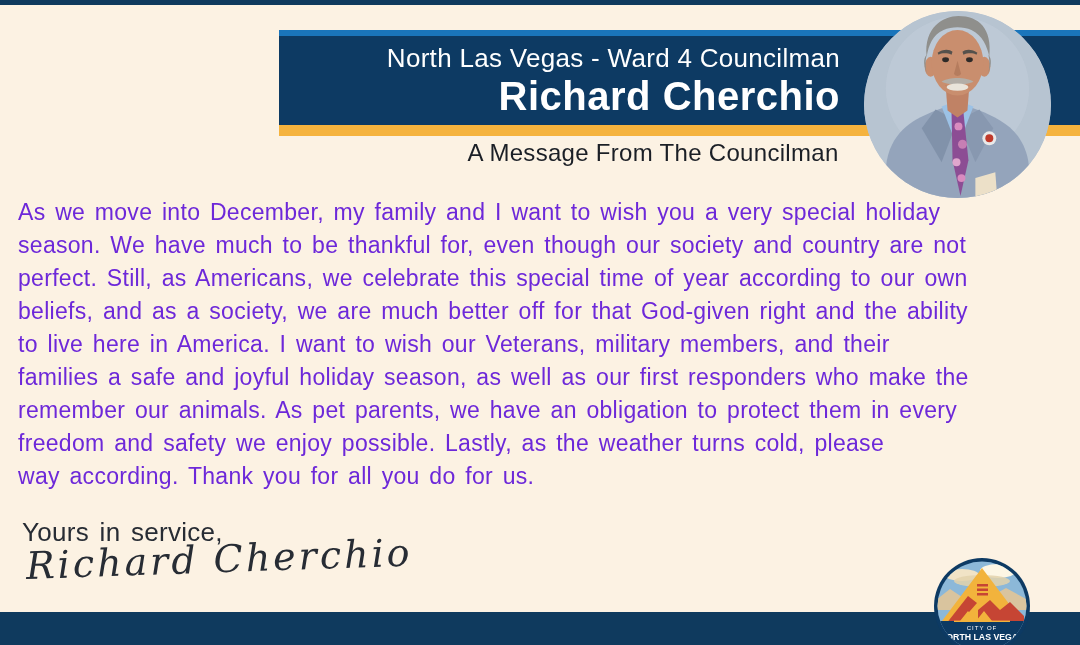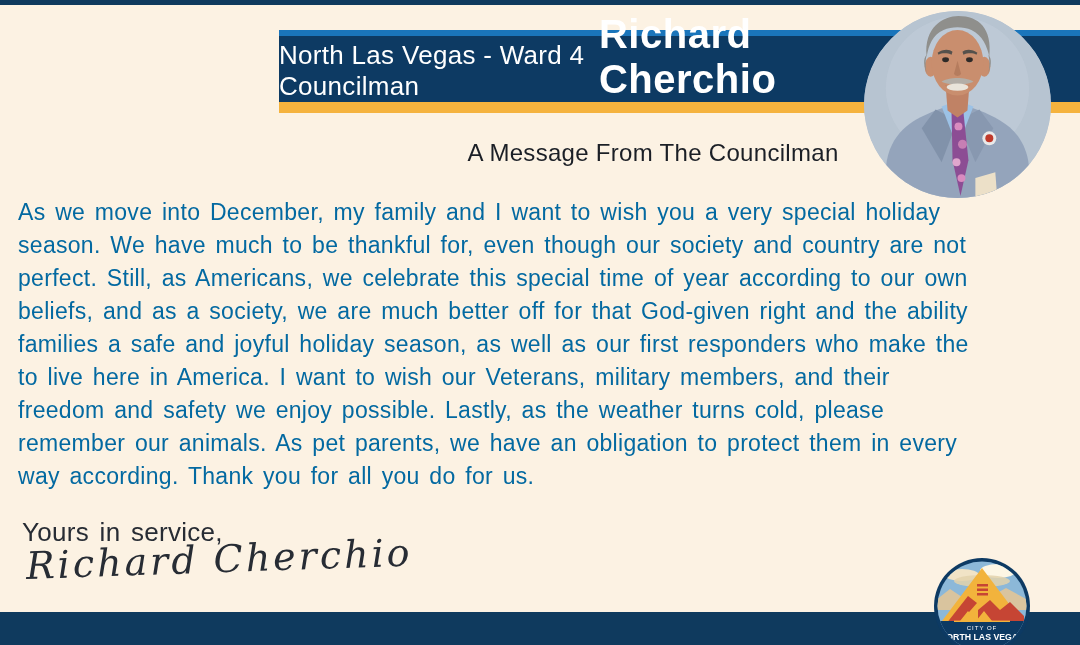--- a/index.html
+++ b/index.html
@@ -12,40 +12,40 @@
     position:absolute; top:0; left:0; width:1080px; height:5px;
     background:#0f3a5e;
   }
   .bottom-border {
     position:absolute; top:612px; left:0; width:1080px; height:33px;
     background:#0f3a5e;
   }
   .header-band { position:absolute; left:279px; top:30px; width:801px; height:106px; z-index:1; }
   .band-blue   { height:6px; background:#1a75bb; }
   .band-navy   {
-    height:66px; background:#0d3a63; color:#ffffff;
-    display:flex; flex-direction:row; justify-content:center;
+    height:89px; background:#0d3a63; color:#ffffff;
+    display:flex; flex-direction:column; justify-content:center;
     align-items:flex-end; padding-right:240px; box-sizing:border-box;
   }
   .band-gold   { height:11px; background:#f5b33e; }
   .ward-title  { font-size:26px; line-height:31px; letter-spacing:0.3px; }
   .councilman-name { font-size:40px; line-height:45px; font-weight:bold; letter-spacing:0.5px; }
   .message-title {
     position:absolute; left:279px; top:139px; width:748px;
     text-align:center; font-size:24px; color:#1b1f26; letter-spacing:0.3px;
     z-index:1;
   }
   .portrait {
     position:absolute; left:864px; top:11px; width:187px; height:187px;
     border-radius:50%; overflow:hidden; background:#b7c4d1; z-index:2;
   }
   .portrait svg { display:block; }
   .body-text {
     position:absolute; left:18px; top:196px; width:1054px;
-    font-size:23px; line-height:33px; color:#0369a1;
+    font-size:23px; line-height:33px; color:#6d28d9;
     letter-spacing:0.3px; word-spacing:3px;
   }
   .body-line { white-space:nowrap; height:33px; }
   .closing-salutation {
     position:absolute; left:22px; top:517px;
     font-size:26px; color:#272c34; letter-spacing:0.3px; word-spacing:3px;
   }
   .signature {
     position:absolute; left:26px; top:544px;
     font-family:"DejaVu Serif", serif; font-style:italic;
@@ -119,24 +119,24 @@
       <path d="M81,74 C88,81 100,81 107,74 C101,79 87,79 81,74 Z" fill="#8e5a42"></path>
       <ellipse cx="94" cy="76.5" rx="11" ry="3.6" fill="#e9e4da"></ellipse>
     </svg>
   </div>
 
   <div class="body-text">
     <div class="body-line">As we move into December, my family and I want to wish you a very special holiday</div>
     <div class="body-line">season. We have much to be thankful for, even though our society and country are not</div>
     <div class="body-line">perfect. Still, as Americans, we celebrate this special time of year according to our own</div>
     <div class="body-line">beliefs, and as a society, we are much better off for that God-given right and the ability</div>
+    <div class="body-line">to live here in America. I want to wish our Veterans, military members, and their</div>
     <div class="body-line">families a safe and joyful holiday season, as well as our first responders who make the</div>
-    <div class="body-line">to live here in America. I want to wish our Veterans, military members, and their</div>
+    <div class="body-line">remember our animals. As pet parents, we have an obligation to protect them in every</div>
     <div class="body-line">freedom and safety we enjoy possible. Lastly, as the weather turns cold, please</div>
-    <div class="body-line">remember our animals. As pet parents, we have an obligation to protect them in every</div>
     <div class="body-line">way according. Thank you for all you do for us.</div>
   </div>
 
   <div class="closing-salutation">Yours in service,</div>
   <div class="signature">Richard Cherchio</div>
 
   <div class="bottom-border"></div>
 
   <div class="city-logo">
     <svg width="96" height="96" viewBox="0 0 96 96">

